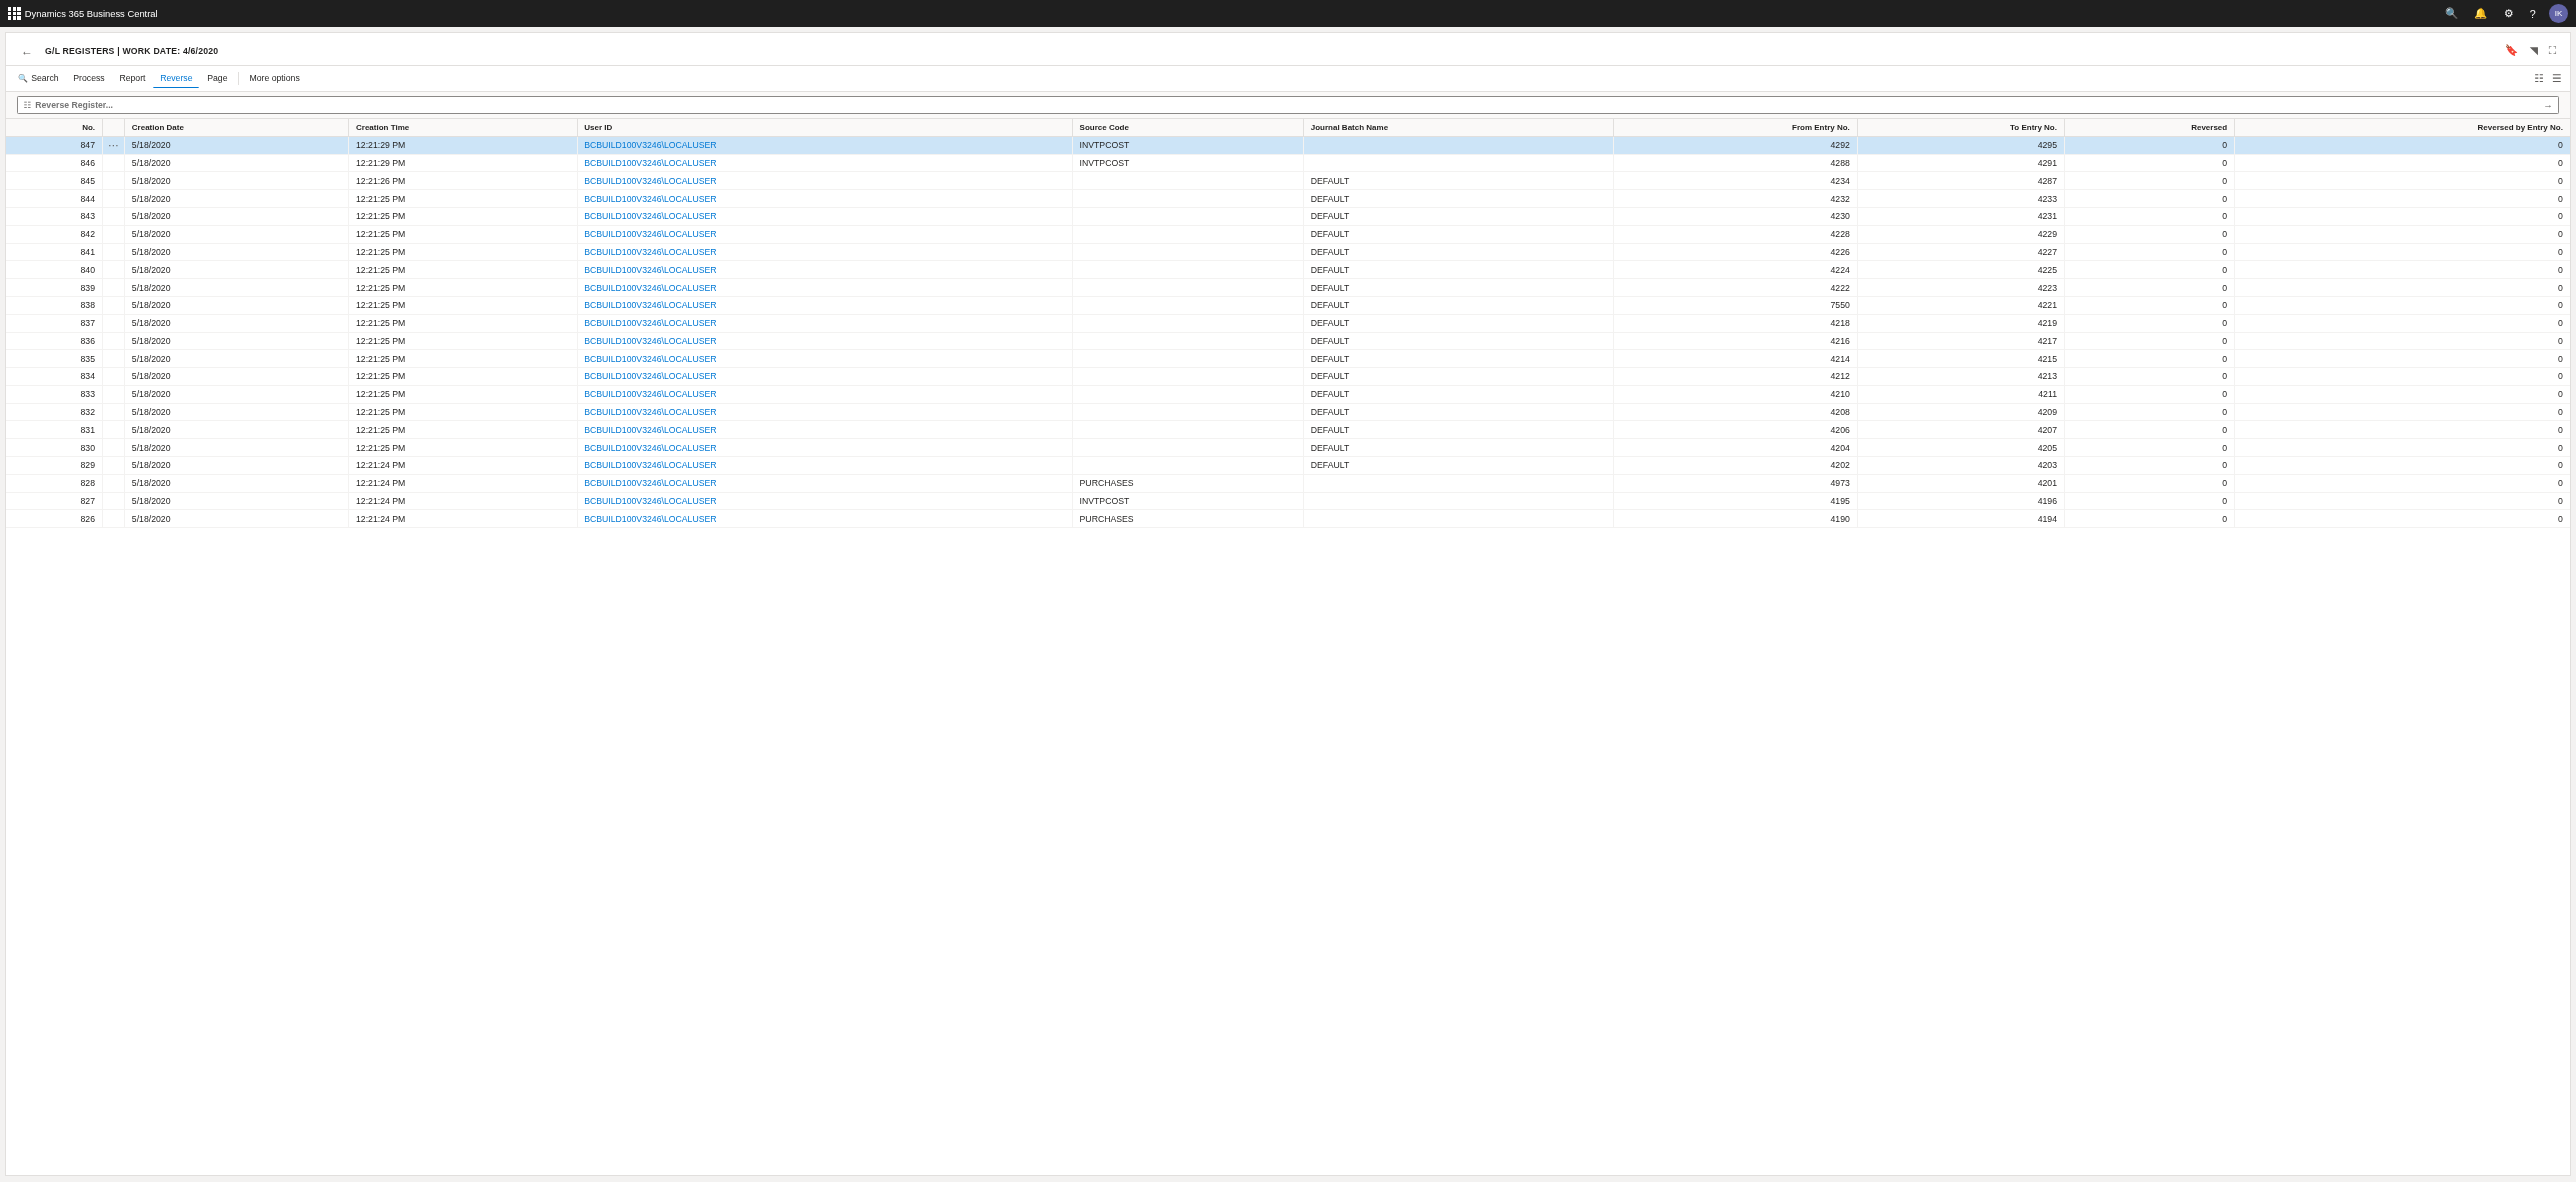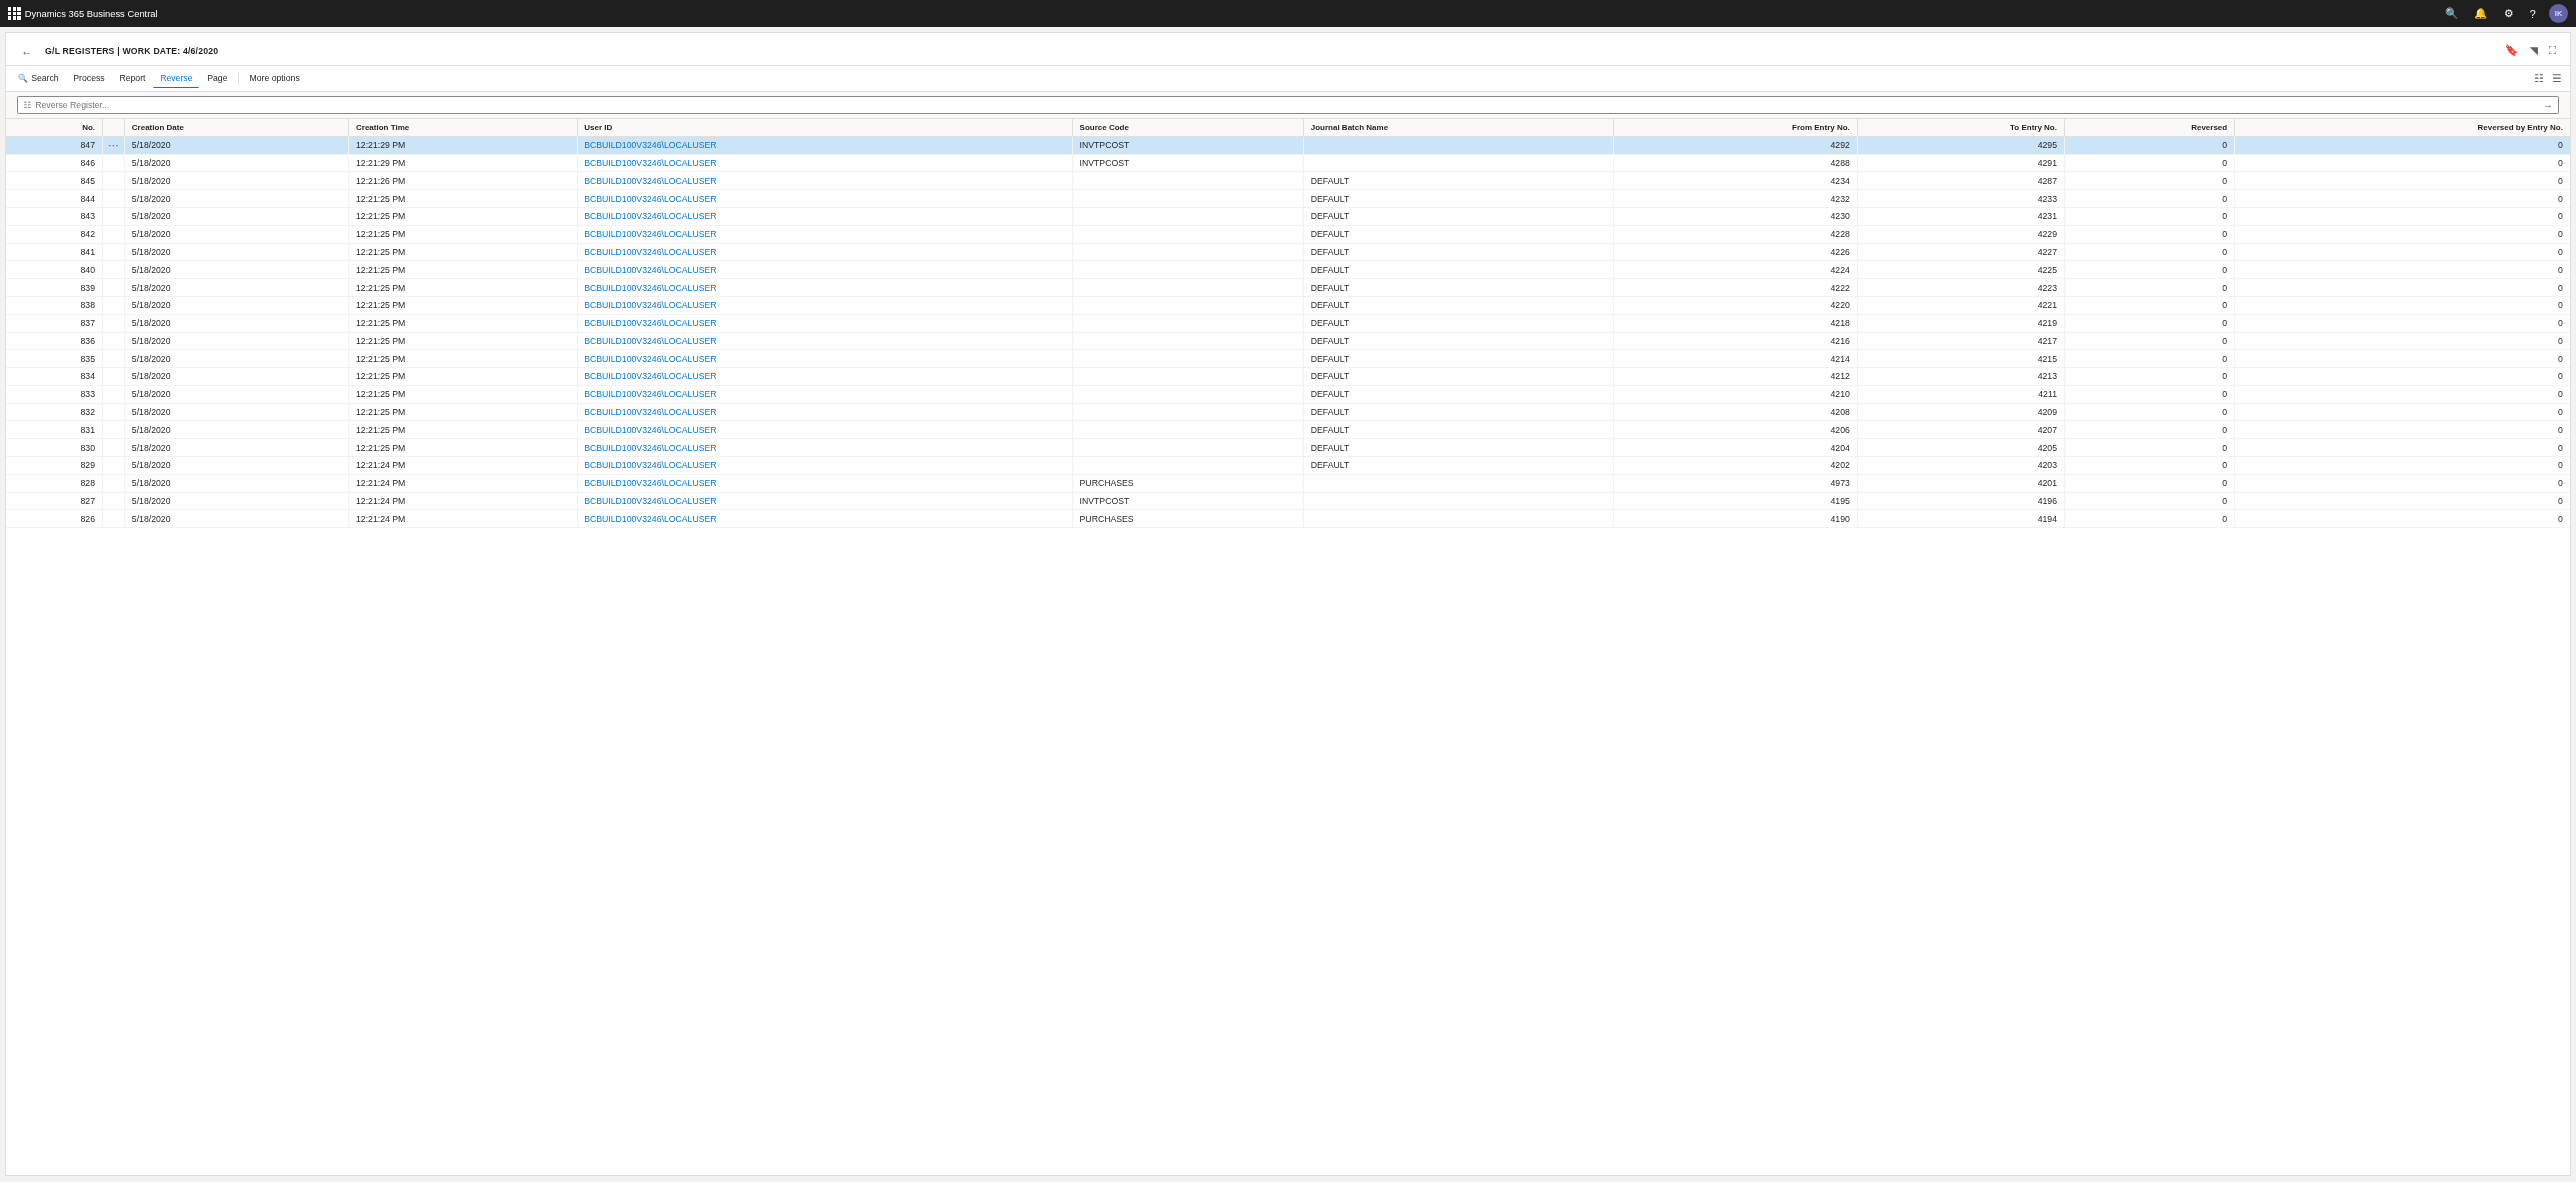--- a/index.html
+++ b/index.html
@@ -125,21 +125,21 @@
       display: flex; align-items: center; gap: 4px;
       border: 0.7px solid #8a8886;
       border-radius: 1.3px;
       padding: 2.7px 5.4px;
       background: #fff;
       flex: 1;
     }
     .search-icon { color: #605e5c; font-size: 8.7px; }
     .search-input {
       border: none; outline: none; font-size: 8.7px;
-      color: #201f1e; background: transparent; flex:1;
+      color: #201f1e; background: transparent; flex:1;font-weight:bold;
     }
     .search-bar-icon-right {
       margin-left: auto; color: #605e5c; cursor: pointer; font-size: 9.4px;
     }
 
     
     .table-wrapper {
       flex: 1;
       overflow: auto;
     }
@@ -405,21 +405,21 @@
             <td class="num-col">0</td>
           </tr>
           <tr>
             <td class="num-col">838</td>
             <td class="more-btn"></td>
             <td>5/18/2020</td>
             <td>12:21:25 PM</td>
             <td class="link-col">BCBUILD100V3246\LOCALUSER</td>
             <td></td>
             <td>DEFAULT</td>
-            <td class="num-col">4220</td>
+            <td class="num-col">7550</td>
             <td class="num-col">4221</td>
             <td class="num-col">0</td>
             <td class="num-col">0</td>
           </tr>
           <tr>
             <td class="num-col">837</td>
             <td class="more-btn"></td>
             <td>5/18/2020</td>
             <td>12:21:25 PM</td>
             <td class="link-col">BCBUILD100V3246\LOCALUSER</td>

